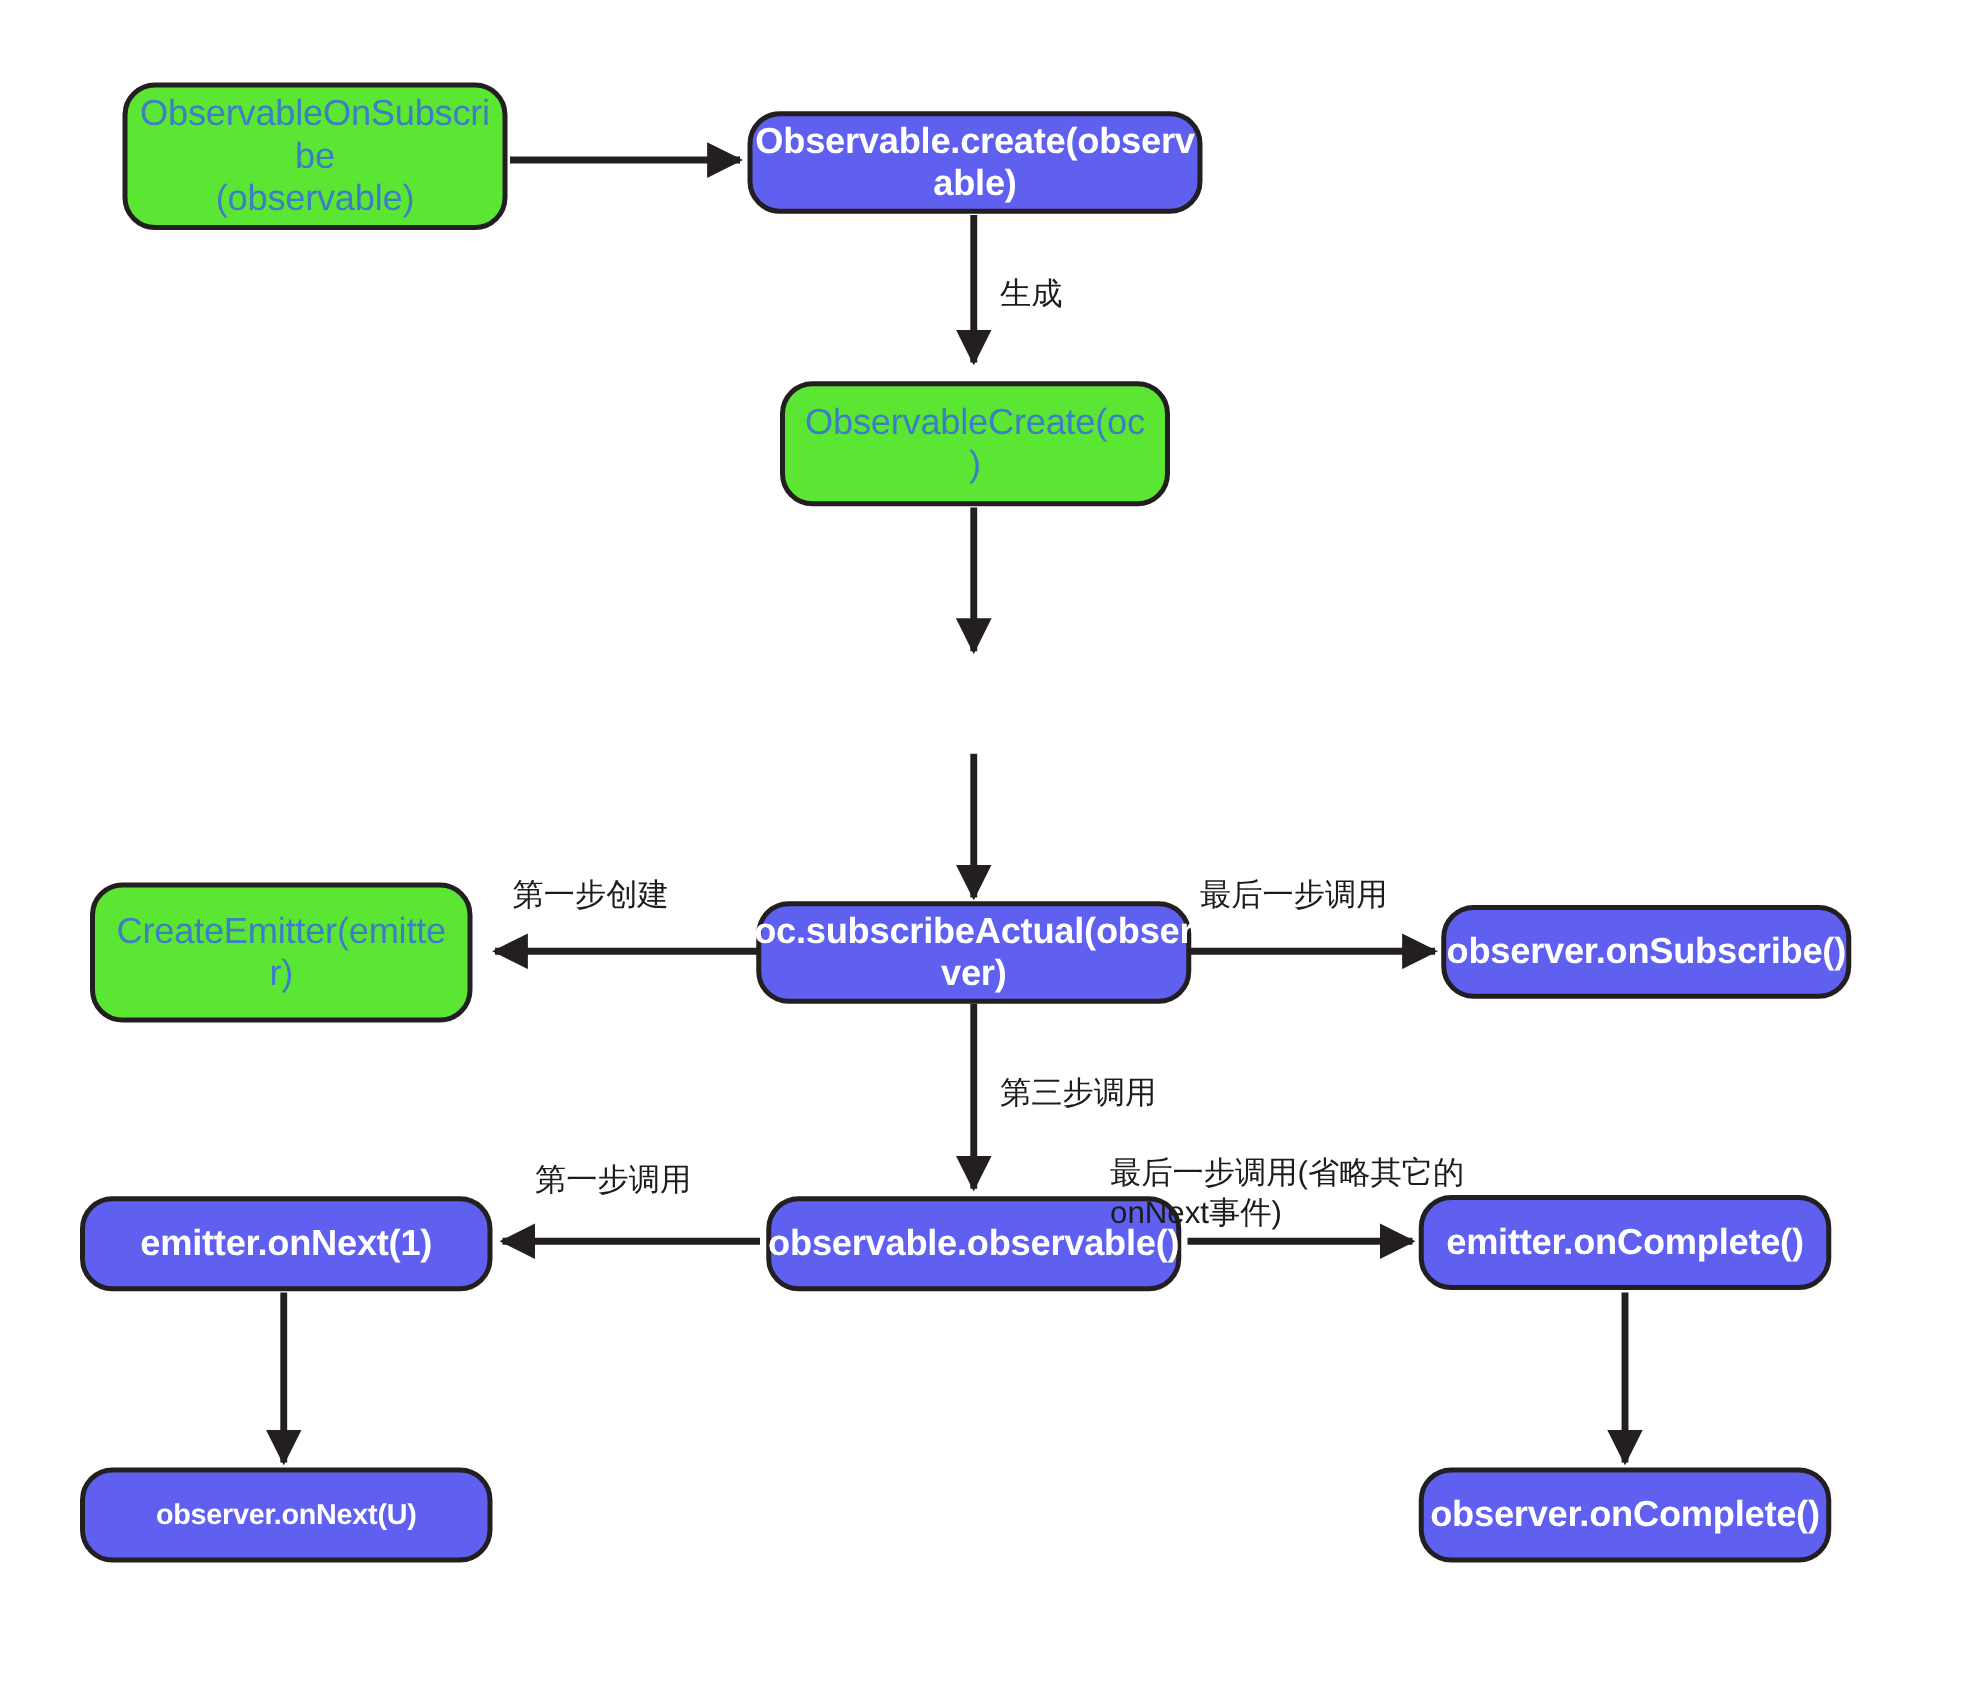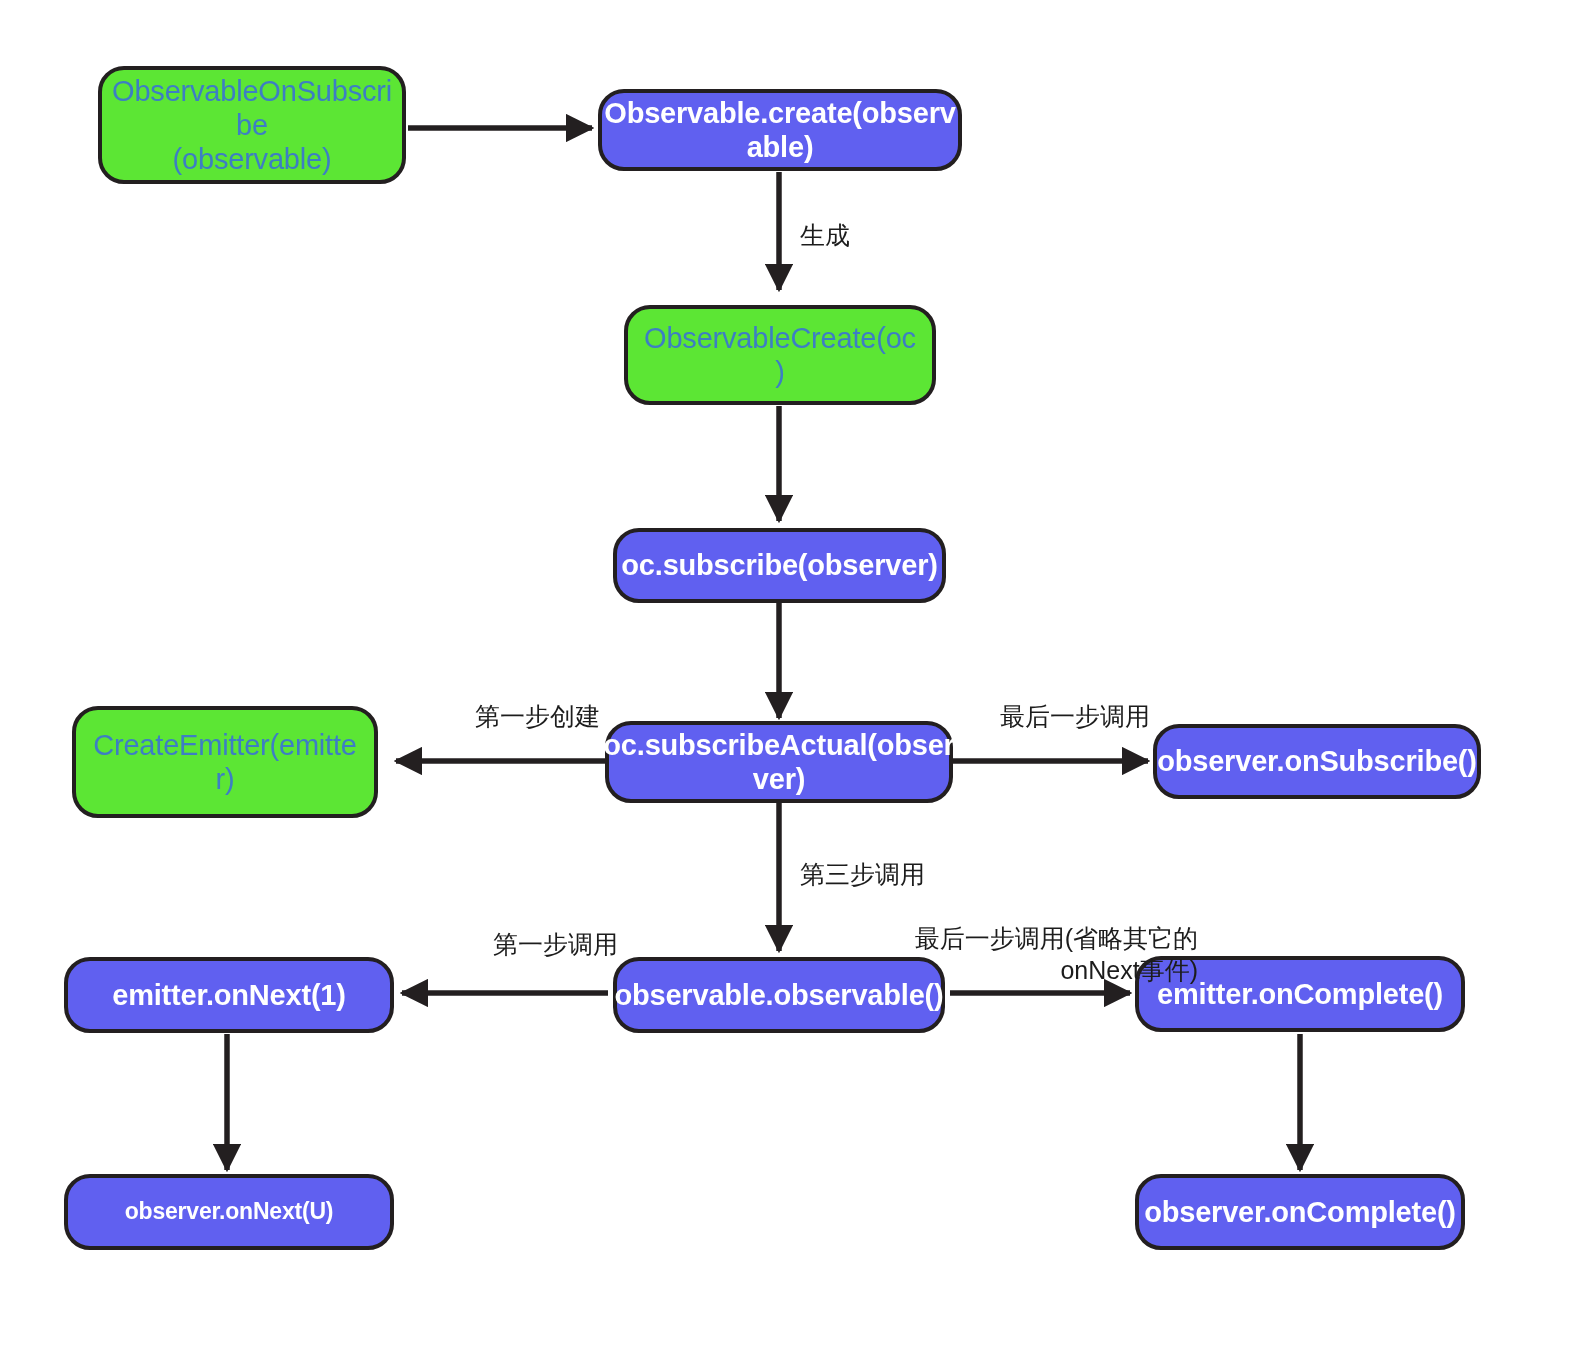--- a/index.html
+++ b/index.html
@@ -46,21 +46,21 @@
   .node.blue {
     background: #6060f0;
     color: #ffffff;
     font-weight: bold;
   }
   .edge-label {
     position: absolute;
     color: #1c1c1c;
     font-size: 25px;
     line-height: 1.28;
-    text-align: right;
+    text-align: left;
     white-space: pre-line;
     z-index: 3;
   }
 </style>
 </head>
 <body>
 
 <div id="canvas">
 
   <svg id="edges" viewBox="0 0 1576 1348" width="1576" height="1348" xmlns="http://www.w3.org/2000/svg">
@@ -96,21 +96,20 @@
   <div class="node green" style="left:98px; top:66px; width:308px; height:118px; font-size:29px;">ObservableOnSubscri
 be
 (observable)</div>
 
   <div class="node blue" style="left:598px; top:89px; width:364px; height:82px; font-size:29px;">Observable.create(observ
 able)</div>
 
   <div class="node green" style="left:624px; top:305px; width:312px; height:100px; font-size:29px;">ObservableCreate(oc
 )</div>
 
-  <div class="node blue" style="left:613px; top:528px; width:333px; height:75px; font-size:29px;">oc.subscribe(observer)</div>
 
   <div class="node green" style="left:72px; top:706px; width:306px; height:112px; font-size:29px;">CreateEmitter(emitte
 r)</div>
 
   <div class="node blue" style="left:605px; top:721px; width:348px; height:82px; font-size:29px;">oc.subscribeActual(obser
 ver)</div>
 
   <div class="node blue" style="left:1153px; top:724px; width:328px; height:75px; font-size:29px;">observer.onSubscribe()</div>
 
   <div class="node blue" style="left:64px; top:957px; width:330px; height:76px; font-size:29px;">emitter.onNext(1)</div>

